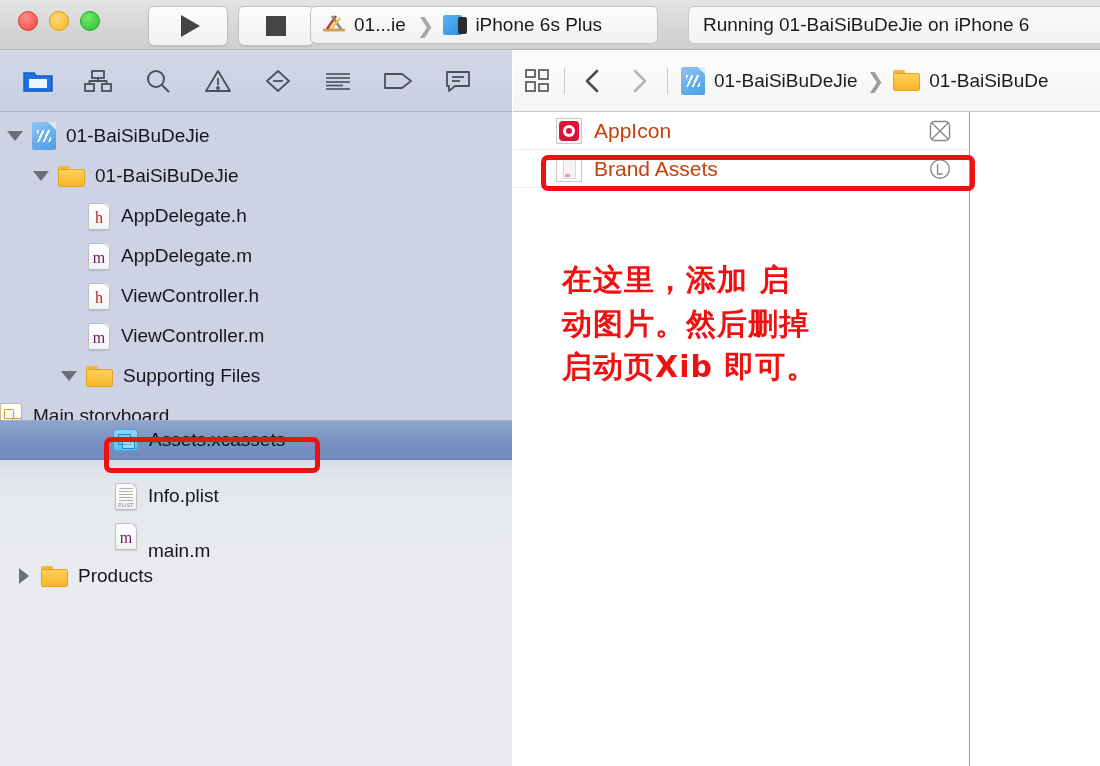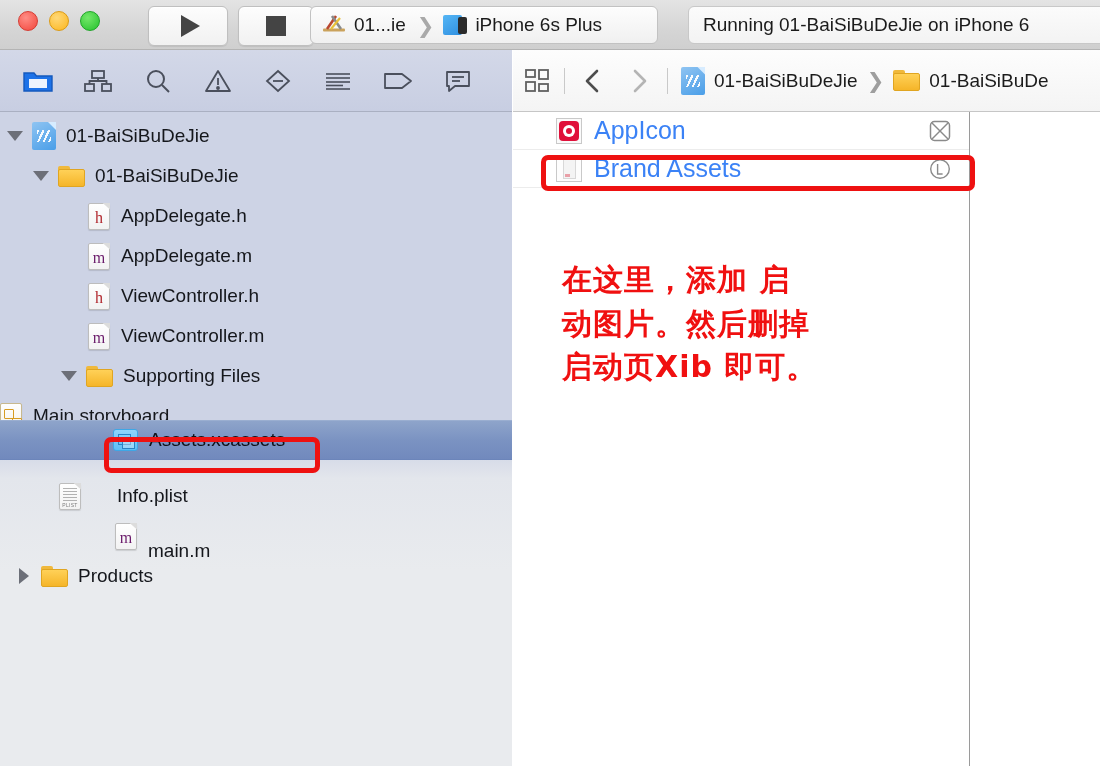--- a/index.html
+++ b/index.html
@@ -141,21 +141,21 @@
   
   .redbox{position:absolute;border:5px solid #ee1111;border-radius:7px;box-sizing:border-box;pointer-events:none;}
 
   
   .editor{position:absolute;left:513px;top:112px;width:587px;height:654px;background:#ffffff;}
   .asset-list{position:absolute;left:0;top:0;width:457px;height:654px;background:#ffffff;
      border-right:1px solid #9a9a9a;box-sizing:border-box;}
   .detail-pane{position:absolute;left:458px;top:0;width:129px;height:654px;background:#ffffff;}
   .asset-row{position:relative;height:38px;display:flex;align-items:center;padding-left:43px;box-sizing:border-box;
      border-bottom:1px solid #ececec;}
-  .asset-label{font-size:25px;color:#3b82f6;margin-left:12px;}
+  .asset-label{font-size:21px;color:#c2410c;margin-left:12px;}
   .badge{position:absolute;right:18px;top:50%;transform:translateY(-50%);
      width:22px;height:22px;color:#808080;}
   .thumb{width:26px;height:26px;flex:none;position:relative;
      background:#fafafa;border:1px solid #c9c9c9;box-sizing:border-box;
      display:flex;align-items:center;justify-content:center;}
   .thumb.appicon .inner{width:20px;height:20px;border-radius:4px;background:#e0103a;
      display:flex;align-items:center;justify-content:center;}
   .thumb.appicon .dot{width:12px;height:12px;border-radius:50%;background:#ffffff;
      display:flex;align-items:center;justify-content:center;}
   .thumb.appicon .b{width:6px;height:6px;border-radius:50%;background:#e0103a;}
@@ -393,21 +393,21 @@
     </div>
 
     <div class="row selected" style="top:308px;padding-left:113px;">
       <div class="xca-icon">
           <div class="r1"></div>
           <div class="r2"></div>
         </div>
       <span class="row-label" style="margin-left:11px;">Assets.xcassets</span>
     </div>
 
-    <div class="row" style="top:364px;padding-left:59px;gap:25px;">
+    <div class="row" style="top:364px;padding-left:115px;">
       <div class="doc-icon">
           <div class="corner"></div>
           <div class="lines"></div>
           <span class="plist">PLIST</span>
         </div>
       <span class="row-label" style="margin-left:11px;">Info.plist</span>
     </div>
 
     <div class="row" style="top:404px;padding-left:115px;">
       <div class="doc-icon">

